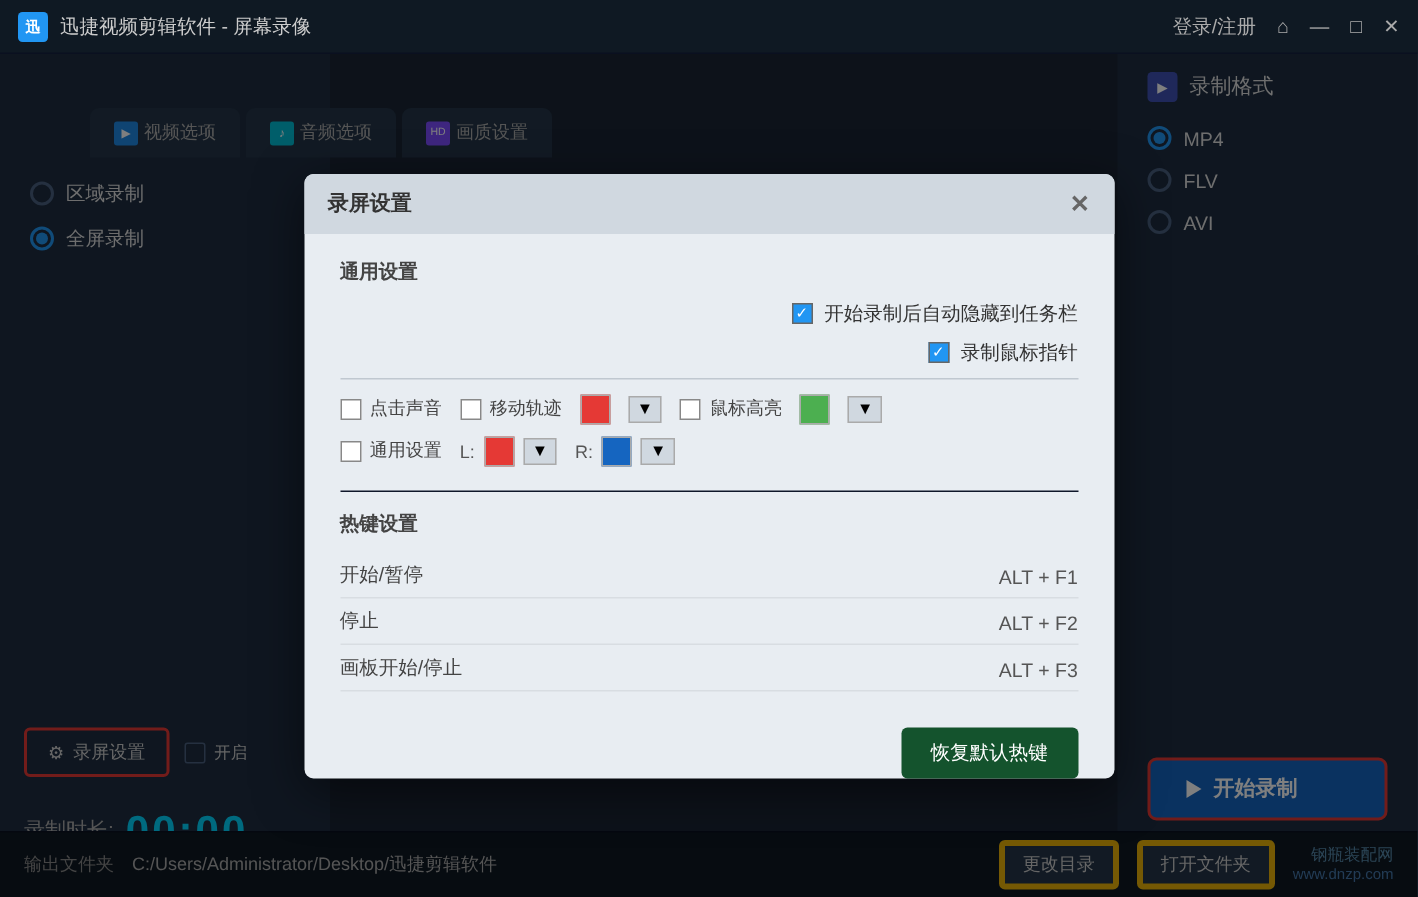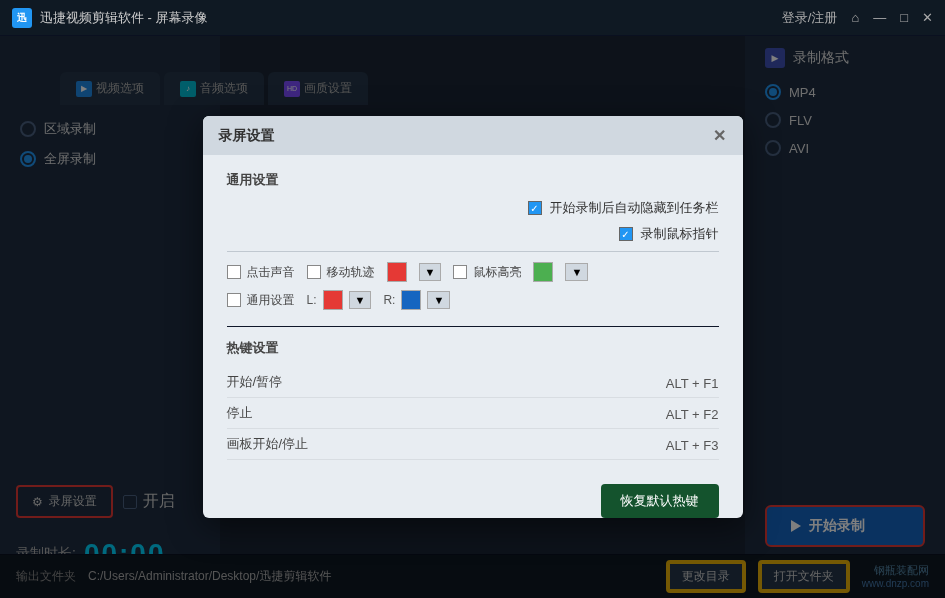--- a/index.html
+++ b/index.html
@@ -182,21 +182,21 @@
       cursor: pointer;
       display: flex;
       align-items: center;
       gap: 6px;
     }
     .checkbox-item {
       display: flex;
       align-items: center;
       gap: 6px;
       color: #ccc;
-      font-size: 16px;
+      font-size: 11px;
     }
     .checkbox-box {
       width: 14px;
       height: 14px;
       border: 1px solid #4a6080;
       border-radius: 2px;
       background: transparent;
     }
 
     

